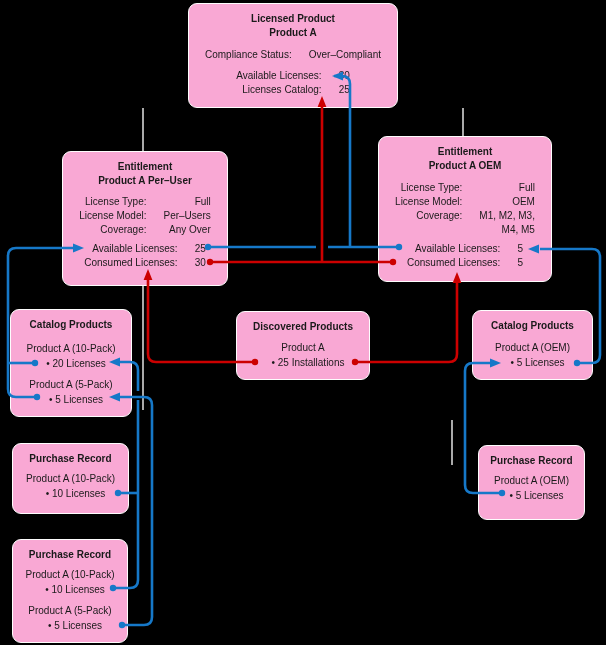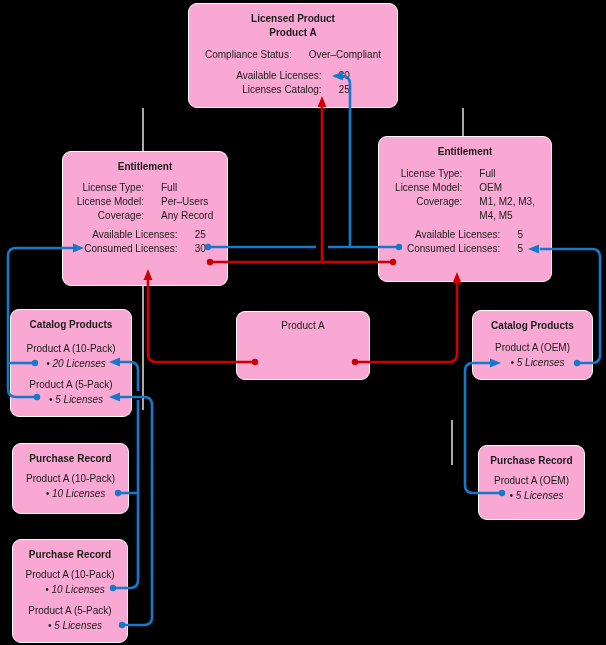--- a/index.html
+++ b/index.html
@@ -4,23 +4,23 @@
 <style>
   html,body{margin:0;padding:0;background:#000;}
   #stage{position:relative;width:606px;height:645px;background:#000;overflow:hidden;
          font-family:"Liberation Sans", sans-serif;color:#1a1a1a;}
   .box{position:absolute;box-sizing:border-box;background:#f9a8d4;border:1.5px solid #fdfdfd;
        border-radius:9px;text-align:center;font-size:10px;line-height:14px;}
   .bt{font-weight:bold;}
   .mt8{margin-top:8px}.mt7{margin-top:7px}.mt6{margin-top:6px}.mt5{margin-top:5px}.mt9{margin-top:9px}
   .kv{display:grid;grid-template-columns:max-content max-content;column-gap:17px;justify-content:center;}
   .kv .k{text-align:right;}
-  .kv .v{text-align:left;}
+  .kv .v{text-align:right;}
   .item{line-height:15px;}
-  .dtl{padding-left:10px;font-style:italic;}
+  .dtl{padding-left:10px;}
   #wires{position:absolute;left:0;top:0;width:606px;height:645px;pointer-events:none;}
 </style>
 </head>
 <body>
 
 <div id="stage">
 
   <div class="box" style="left:188px;top:3px;width:210px;height:105px">
     <div class="bt mt8">Licensed Product</div>
     <div class="bt">Product A</div>
@@ -31,38 +31,40 @@
     <div class="kv mt7">
       <span class="k">Available Licenses:</span>
       <span class="v">30</span>
       <span class="k">Licenses Catalog:</span>
       <span class="v">25</span>
     </div>
   </div>
 
   <div class="box" style="left:62px;top:151px;width:166px;height:135px">
     <div class="bt mt8">Entitlement</div>
+    <div class="bt">Product A Per–User</div>
     <div class="kv mt7">
       <span class="k">License Type:</span>
       <span class="v">Full</span>
       <span class="k">License Model:</span>
       <span class="v">Per–Users</span>
       <span class="k">Coverage:</span>
-      <span class="v">Any Record</span>
+      <span class="v">Any Over</span>
     </div>
     <div class="kv mt5">
       <span class="k">Available Licenses:</span>
       <span class="v">25</span>
       <span class="k">Consumed Licenses:</span>
       <span class="v">30</span>
     </div>
   </div>
 
   <div class="box" style="left:378px;top:136px;width:174px;height:146px">
     <div class="bt mt8">Entitlement</div>
+    <div class="bt">Product A OEM</div>
     <div class="kv mt8">
       <span class="k">License Type:</span>
       <span class="v">Full</span>
       <span class="k">License Model:</span>
       <span class="v">OEM</span>
       <span class="k">Coverage:</span>
       <span class="v">M1, M2, M3,</span>
       <span class="k"></span>
       <span class="v">M4, M5</span>
     </div>
@@ -80,22 +82,24 @@
       <div>Product A (10-Pack)</div>
       <div class="dtl">• 20 Licenses</div>
     </div>
     <div class="item mt6">
       <div>Product A (5-Pack)</div>
       <div class="dtl">• 5 Licenses</div>
     </div>
   </div>
 
   <div class="box" style="left:236px;top:311px;width:134px;height:69px">
+    <div class="bt mt8">Discovered Products</div>
     <div class="item mt6">
       <div>Product A</div>
+      <div class="dtl">• 25 Installations</div>
     </div>
   </div>
 
   <div class="box" style="left:472px;top:310px;width:121px;height:70px">
     <div class="bt mt8">Catalog Products</div>
     <div class="item mt7">
       <div>Product A (OEM)</div>
       <div class="dtl">• 5 Licenses</div>
     </div>
   </div>

